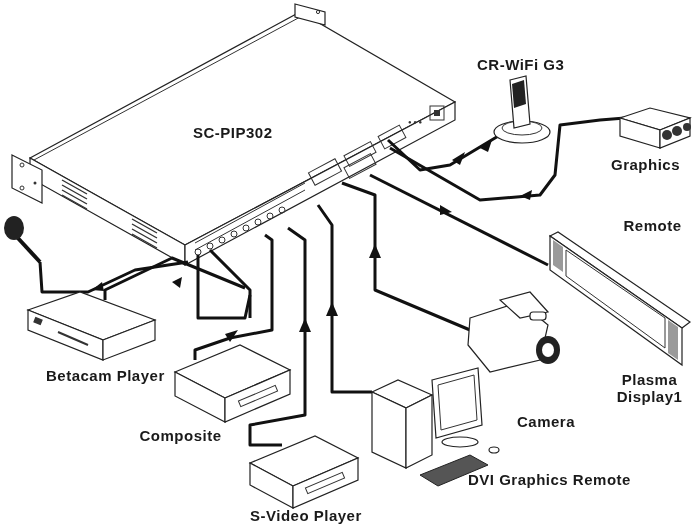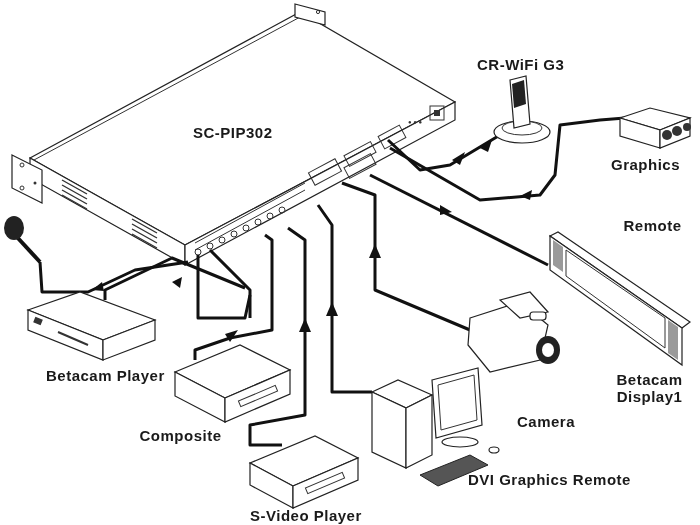--- a/index.html
+++ b/index.html
@@ -165,21 +165,21 @@
   </g>
 </svg>
 
 <div class="lbl" style="left:193px;top:124px;">SC-PIP302</div>
 <div class="lbl" style="left:477px;top:48px;margin-top:8px;">CR-WiFi  G3</div>
 <div class="lbl" style="left:611px;top:156px;">Graphics</div>
 <div class="lbl c" style="left:605px;top:217px;width:95px;">
   <div>Remote</div>
 </div>
 <div class="lbl c" style="left:612px;top:371px;width:75px;">
-  <div>Betacam</div>
+  <div>Plasma</div>
   <div>Display1</div>
 </div>
 <div class="lbl" style="left:517px;top:376px;margin-top:37px;">Camera</div>
 <div class="lbl" style="left:2px;top:367px;margin-left:44px;">Betacam  Player</div>
 <div class="lbl c" style="left:118px;top:427px;width:125px;">
   <div>Composite</div>
 </div>
 <div class="lbl" style="left:250px;top:507px;">S-Video  Player</div>
 <div class="lbl" style="left:468px;top:471px;">DVI  Graphics  Remote</div>
 

